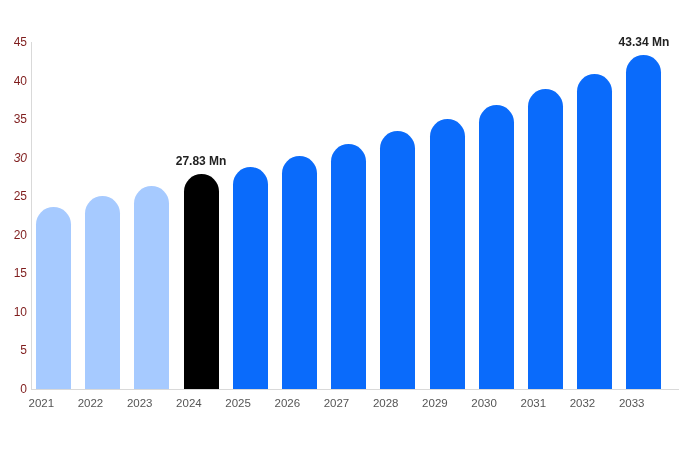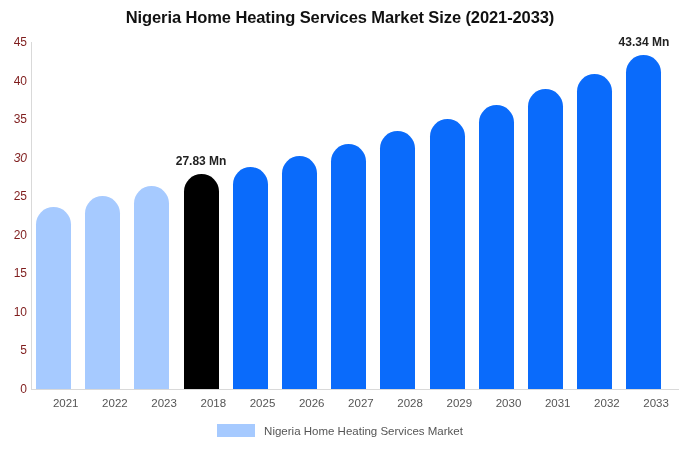--- a/index.html
+++ b/index.html
@@ -74,21 +74,21 @@
   .bar {
     position: absolute;
     bottom: 0;
     width: 35px;
     border-radius: 17.5px 17.5px 0 0;
   }
   .x-tick-label {
     position: absolute;
     top: 397px;
     width: 50px;
-    text-align: right;
+    text-align: left;
     font-size: 11.5px;
     color: #555555;
   }
   .bar-value-label {
     position: absolute;
     font-size: 12px;
     font-weight: bold;
     color: #222222;
     white-space: nowrap;
   }
@@ -110,21 +110,20 @@
   #legend-label {
     font-size: 11.5px;
     color: #555555;
   }
 </style>
 </head>
 <body>
 
 <div id="chart-root">
 
-  <div id="chart-title">Nigeria Home Heating Services Market Size (2021-2033)</div>
 
   <div id="y-tick-labels">
       <div class="y-tick-label" style="top: 389px;">0</div>
       <div class="y-tick-label" style="top: 350.444px;">5</div>
       <div class="y-tick-label" style="top: 311.889px;">10</div>
       <div class="y-tick-label" style="top: 273.333px;">15</div>
       <div class="y-tick-label" style="top: 234.778px;">20</div>
       <div class="y-tick-label" style="top: 196.222px;">25</div>
       <div class="y-tick-label" style="top: 157.667px; font-style: italic;">30</div>
       <div class="y-tick-label" style="top: 119.111px;">35</div>
@@ -144,29 +143,25 @@
       <div class="bar" style="left: 251px; height: 232.876px; background: rgb(10, 107, 251);"></div>
       <div class="bar" style="left: 300.2px; height: 245.213px; background: rgb(10, 107, 251);"></div>
       <div class="bar" style="left: 349.4px; height: 257.551px; background: rgb(10, 107, 251);"></div>
       <div class="bar" style="left: 398.6px; height: 269.889px; background: rgb(10, 107, 251);"></div>
       <div class="bar" style="left: 447.8px; height: 283.769px; background: rgb(10, 107, 251);"></div>
       <div class="bar" style="left: 497px; height: 299.962px; background: rgb(10, 107, 251);"></div>
       <div class="bar" style="left: 546.2px; height: 314.613px; background: rgb(10, 107, 251);"></div>
       <div class="bar" style="left: 595.4px; height: 334.2px; background: rgb(10, 107, 251);"></div>
     </div>
 
-  <div id="legend">
-    <span id="legend-swatch"></span>
-    <span id="legend-label">Nigeria Home Heating Services Market</span>
-  </div>
 
 <div class="x-tick-label" style="left: 28.5px;">2021</div>
     <div class="x-tick-label" style="left: 77.7px;">2022</div>
     <div class="x-tick-label" style="left: 126.9px;">2023</div>
-    <div class="x-tick-label" style="left: 176.1px;">2018</div>
+    <div class="x-tick-label" style="left: 176.1px;">2024</div>
     <div class="bar-value-label" style="top: 154.4px; left: 201.1px; transform: translateX(-50%);">27.83 Mn</div>
     <div class="x-tick-label" style="left: 225.3px;">2025</div>
     <div class="x-tick-label" style="left: 274.5px;">2026</div>
     <div class="x-tick-label" style="left: 323.7px;">2027</div>
     <div class="x-tick-label" style="left: 372.9px;">2028</div>
     <div class="x-tick-label" style="left: 422.1px;">2029</div>
     <div class="x-tick-label" style="left: 471.3px;">2030</div>
     <div class="x-tick-label" style="left: 520.5px;">2031</div>
     <div class="x-tick-label" style="left: 569.7px;">2032</div>
     <div class="x-tick-label" style="left: 618.9px;">2033</div>

